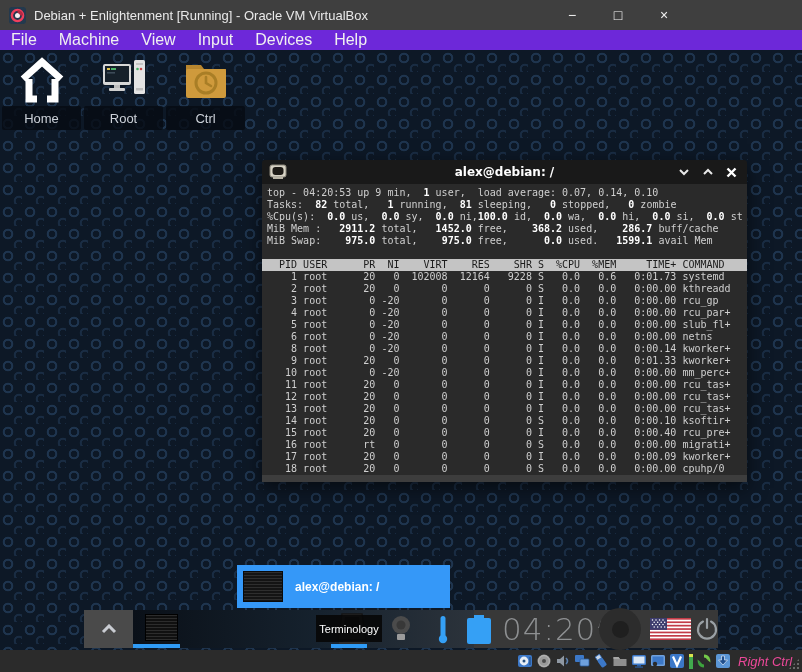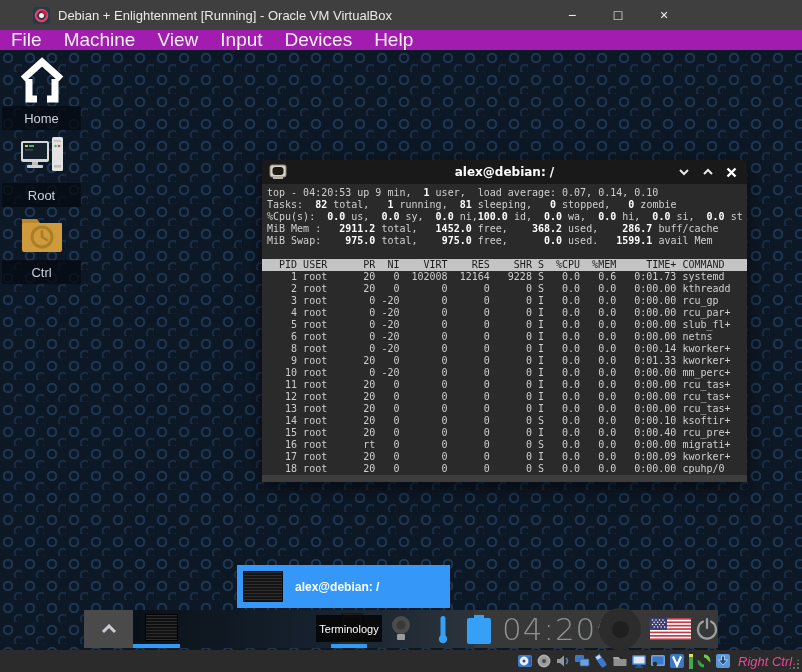--- a/index.html
+++ b/index.html
@@ -1,45 +1,45 @@
 <!DOCTYPE html>
 <html><head>
 <meta charset="utf-8">
 <style>
   *{box-sizing:border-box;margin:0;padding:0;}
   html,body{width:802px;height:672px;overflow:hidden;background:#222;}
   body{font-family:"Liberation Sans",sans-serif;position:relative;}
   .win{position:absolute;inset:0;width:802px;height:672px;background:#3f3f3f;}
 
   
-  .titlebar{position:absolute;left:0;top:0;width:687px;height:30px;background:#3f3f3f;display:flex;align-items:center;color:#e9e9e9;font-size:13px;padding-left:24px;}
+  .titlebar{position:absolute;left:0;top:0;width:687px;height:30px;background:#3f3f3f;display:flex;align-items:center;color:#e9e9e9;font-size:13px;}
   .vbx-logo{width:17px;height:17px;margin:0 8px 0 9px;}
   .win-controls{margin-left:auto;display:flex;height:100%;}
   .win-btn{width:46px;height:30px;display:flex;align-items:center;justify-content:center;color:#f2f2f2;font-size:14px;cursor:default;}
-  .menubar{position:absolute;left:0;top:30px;width:802px;height:20px;background:#a21caf;display:flex;align-items:center;color:#f0f0f0;font-size:19px;}
+  .menubar{position:absolute;left:0;top:30px;width:802px;height:20px;background:#6d28d9;display:flex;align-items:center;color:#f0f0f0;font-size:16px;}
   .menu-item{padding:0 11px;height:100%;display:flex;align-items:center;}
   .statusbar{position:absolute;left:0;top:650px;width:802px;height:22px;background:#2b2b2b;display:flex;align-items:center;color:#ec4899;font-size:13px;font-style:italic;}
   .sb-icons{display:flex;align-items:center;gap:3px;margin-left:517px;}
   .sb-ic{width:16px;height:16px;display:block;}
   .sb-bar{width:4px;height:15px;background:linear-gradient(#d9e24d 0 3px,#41a84d 3px);margin-left:1px;}
   .hostkey{margin-left:7px;}
   .grip{position:absolute;right:2px;bottom:2px;width:12px;height:12px;
     background:radial-gradient(circle 1.4px at 2px 2px,#6a6a6a 1.2px,transparent 1.5px);
     background-size:4px 4px;clip-path:polygon(100% 0,100% 100%,0 100%);}
 
   
   .vm{position:absolute;left:0;top:50px;width:802px;height:600px;overflow:hidden;
     background-color:#0d1826;
     background-image:
       radial-gradient(circle at 8px 8px, rgba(52,88,128,0) 3px, rgba(52,88,128,.45) 3.6px, rgba(52,88,128,.45) 5px, rgba(52,88,128,0) 5.6px),
       radial-gradient(circle at 19px 19px, rgba(52,88,128,0) 3px, rgba(52,88,128,.32) 3.6px, rgba(52,88,128,.32) 5px, rgba(52,88,128,0) 5.6px);
     background-size:22px 22px;}
 
   
-  .dicons{position:absolute;left:2px;top:6px;display:flex;gap:3px;flex-direction:column;}
+  .dicons{position:absolute;left:2px;top:6px;display:flex;gap:3px;}
   .dicon{width:79px;display:flex;flex-direction:column;align-items:center;}
   .dicon .art{height:48px;display:flex;align-items:center;justify-content:center;}
   .dicon .lbl{margin-top:2px;width:100%;height:24px;background:rgba(6,11,19,.8);border-radius:2px;color:#ccd1d8;font-size:13px;display:flex;align-items:center;justify-content:center;}
 
   
   .term{position:absolute;left:262px;top:110px;width:485px;height:322px;box-shadow:0 6px 18px rgba(0,0,0,.55);}
   .t-title{position:absolute;left:0;top:0;right:0;height:24px;background:#191919;border-radius:3px 3px 0 0;display:flex;align-items:center;color:#fff;}
   .t-title .cap{position:absolute;left:0;right:0;text-align:center;font-weight:bold;font-size:12px;font-family:"DejaVu Sans",sans-serif;}
   .t-btns{margin-left:auto;display:flex;align-items:center;gap:12px;padding-right:10px;z-index:2;}
   .t-body{position:absolute;left:0;top:24px;right:0;bottom:7px;background:#2a2a2a;

